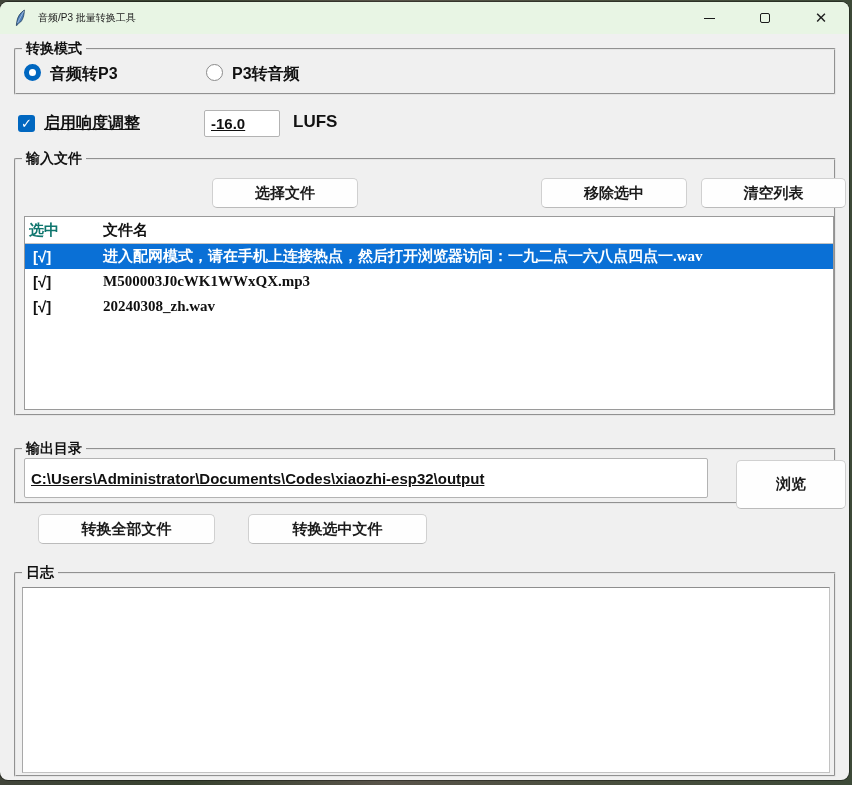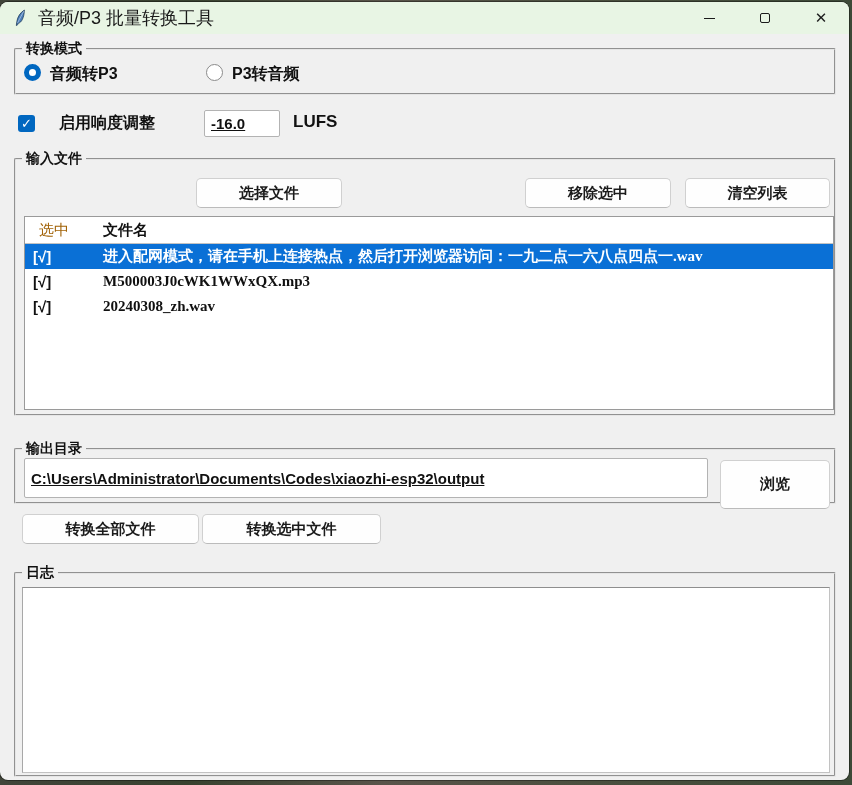--- a/index.html
+++ b/index.html
@@ -12,70 +12,70 @@
   .window {
     position: absolute; left: 0; top: 2px; width: 849px; height: 778px;
     background: #f0f0f0; border-radius: 8px; overflow: hidden;
     box-shadow: 0 0 0 1px rgba(0,0,0,.35);
   }
   .titlebar {
     position: absolute; left:0; top:0; width:100%; height:32px;
     background:#e8f5e4; display:flex; align-items:center;
   }
   .app-icon { width:18px; height:18px; margin-left:12px; flex:0 0 auto; }
-  .title-text { margin-left:8px; font-size:18px; color:#1a1a1a; }
+  .title-text { margin-left:8px; font-size:10px; color:#1a1a1a; }
   .win-controls { position:absolute; right:0; top:0; height:32px; display:flex; }
   .win-btn {
     width:56px; height:32px; display:flex; align-items:center; justify-content:center;
     color:#1a1a1a; cursor:default;
   }
   .glyph-min { width:11px; height:0; border-top:1.4px solid #1a1a1a; display:block; }
   .glyph-max { width:10px; height:10px; border:1.4px solid #1a1a1a; border-radius:2px; display:block; }
   .glyph-close { font-size:15px; line-height:1; font-family:"DejaVu Sans",sans-serif; }
   
   .groupbox {
     position:absolute; border:2px groove #e5e5e5; border-radius:2px;
   }
   .group-label {
     position:absolute; top:-11px; left:6px; background:#f0f0f0; padding:0 4px;
     font-size:14px; font-weight:700; color:#111; line-height:1.4; white-space:nowrap;
   }
   
   .btn {
     position:absolute; background:#fefefe; border:1px solid #d0d0d0; border-bottom-color:#bbb;
     border-radius:5px; font-weight:700; font-size:15px; color:#1b1b1b;
-    display:flex; align-items:center; justify-content:center; cursor:default;
+    display:flex; align-items:center; justify-content:center; cursor:default;margin-left:16px;
   }
   .radio-row { position:absolute; left:8px; top:14px; display:flex; align-items:flex-start; }
   .radio { width:17px; height:17px; border-radius:50%; background:#fff; flex:0 0 auto; }
   .radio.on  { border:5px solid #0067c0; }
   .radio.off { border:1px solid #8b8b8b; }
   .radio-label { font-size:16px; font-weight:700; color:#111; margin-left:9px; }
   .check {
     width:17px; height:17px; border-radius:3px; background:#0067c0; color:#fff;
     display:flex; align-items:center; justify-content:center; flex:0 0 auto;
   }
   .check::after { content:"\2713"; font-size:13px; line-height:1; }
   .entry {
     background:#fff; border:1px solid #b3b3b3; border-radius:2px;
     font-family:"Liberation Sans","DejaVu Sans",sans-serif;
     font-size:15px; font-weight:700; color:#111; padding:0 6px; outline:none;text-decoration:underline;
   }
   
   .loudness-row { position:absolute; left:18px; top:108px; display:flex; align-items:center; height:27px; }
-  .loudness-label { font-size:16px; font-weight:700; color:#111; margin-left:24px; }
+  .loudness-label { font-size:16px; font-weight:700; color:#111; margin-left:9px;text-decoration:underline; }
   .lufs-entry { position:absolute; left:204px; top:108px; width:76px; height:27px; }
   .lufs-unit { position:absolute; left:293px; top:110px; font-size:17px; font-weight:700; color:#111; }
   
   .filelist {
     position:absolute; left:8px; top:56px; width:810px; height:194px;
     background:#fff; border:1px solid #9a9a9a; overflow:hidden;
   }
   .fl-header { display:flex; height:27px; align-items:center; border-bottom:1px solid #c3c3c3; background:#fff; }
-  .fl-h1 { width:72px; padding-left:14px; font-size:15px; font-weight:400; color:#a16207; }
+  .fl-h1 { width:72px; padding-left:4px; font-size:15px; font-weight:700; color:#0f766e; }
   .fl-h2 { flex:1; padding-left:6px; font-size:15px; font-weight:700; color:#111; }
   .lrow { display:flex; height:25px; align-items:center; font-size:15px; font-weight:700; color:#111; }
   .lrow .c1 { width:72px; padding-left:8px; white-space:nowrap; }
   .lrow .c2 { flex:1; padding-left:6px; white-space:nowrap; overflow:hidden;font-family:Liberation Serif, serif; }
   .lrow.selected { background:#0a70d6; color:#fff; }
   
   .out-entry { position:absolute; left:8px; top:8px; width:684px; height:40px; }
   .browse-btn { left:704px; top:10px; width:110px; height:49px; }
   
   .log-area {
@@ -153,20 +153,20 @@
     </div>
   </div>
 
   <div class="groupbox" style="left:14px; top:446px; width:822px; height:56px;">
     <span class="group-label">输出目录</span>
     <input class="entry out-entry" value="C:\Users\Administrator\Documents\Codes\xiaozhi-esp32\output" style="">
     <div class="btn browse-btn">浏览</div>
   </div>
 
   <div class="btn" style="left:22px; top:512px; width:177px; height:30px;">转换全部文件</div>
-  <div class="btn" style="left:202px; top:512px; width:179px; height:30px;">转换选中文件</div>
+  <div class="btn" style="left:232px; top:512px; width:179px; height:30px;">转换选中文件</div>
 
   <div class="groupbox" style="left:14px; top:570px; width:822px; height:205px;">
     <span class="group-label">日志</span>
     <textarea class="log-area" readonly="" style=""></textarea>
   </div>
 
 </div>
 
 </body></html>

